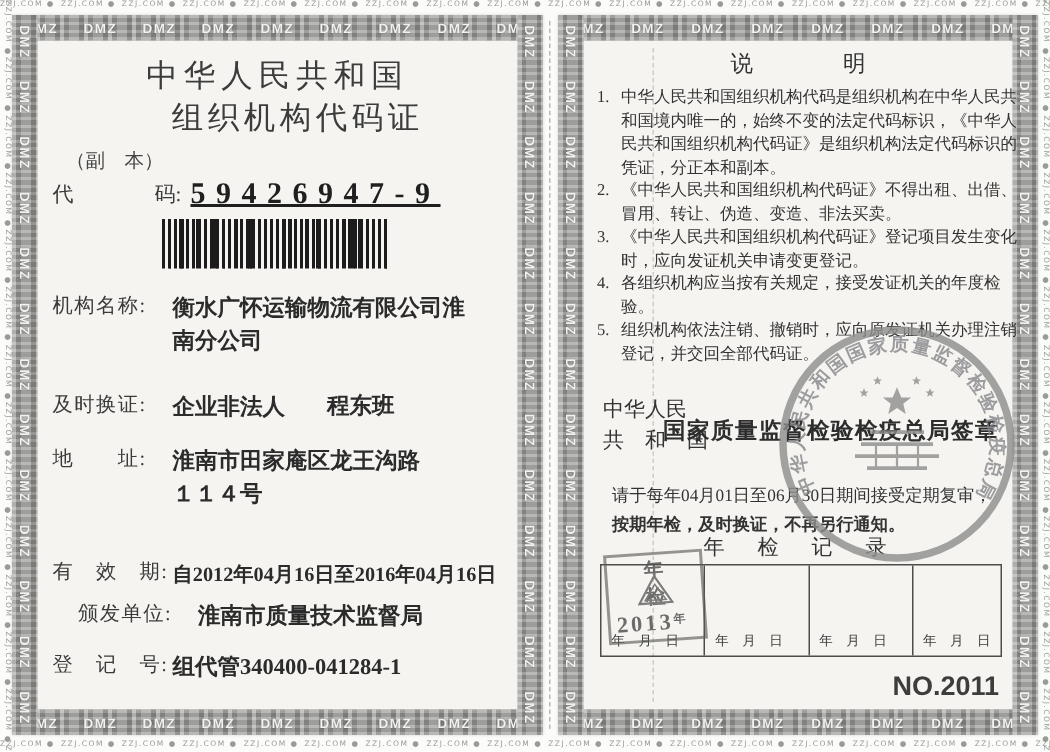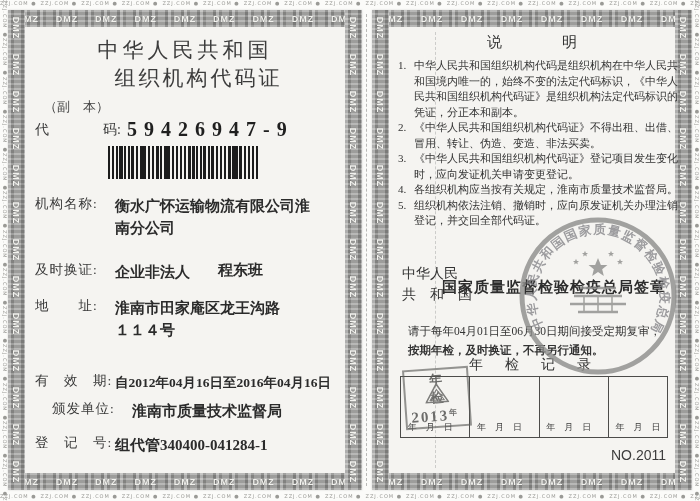--- a/index.html
+++ b/index.html
@@ -35,21 +35,21 @@
   
   .abs{position:absolute;}
   
   .cert-title{left:17px;right:17px;text-align:center;font-size:21px;color:#3c3c3c;
       letter-spacing:3px;white-space:nowrap;}
   .cert-sub{left:17px;right:17px;text-align:left;font-size:13px;color:#444;margin-left:19px;}
   .code-row{left:27px;top:108px;right:20px;height:26px;}
   .code-l{position:absolute;left:0;top:3px;font-size:14px;color:#3a3a3a;}
   .code-r{position:absolute;left:68px;top:3px;font-size:14px;color:#3a3a3a;}
   .code-v{position:absolute;left:92px;top:0;font-size:20px;font-weight:bold;color:#1f1f1f;
-      letter-spacing:7px;font-family:"Liberation Serif",serif;}
+      letter-spacing:7px;font-family:"Liberation Serif",serif;text-decoration:underline;}
   .barcode{left:100px;top:136px;width:150px;height:33px;background-color:#f5f4f1;
     background-image:
       repeating-linear-gradient(90deg,#1c1c1c 0 2px,rgba(0,0,0,0) 2px 4px),
       repeating-linear-gradient(90deg,rgba(0,0,0,0) 0 5px,#1c1c1c 5px 6px,rgba(0,0,0,0) 6px 9px),
       repeating-linear-gradient(90deg,rgba(0,0,0,0) 0 11px,#1c1c1c 11px 14px,rgba(0,0,0,0) 14px 23px);}
   .frow{position:absolute;left:27px;display:flex;align-items:flex-start;}
   .flabel{width:80px;flex:none;font-size:13.5px;color:#3a3a3a;letter-spacing:1px;}
   .fval{font-weight:bold;font-size:15px;color:#2b2b2b;line-height:22px;}
   .fval.w200{width:206px;} .fval.w175{width:176px;}
   .fval.small{font-size:13.5px;white-space:nowrap;}
@@ -67,21 +67,21 @@
   .review .r2{font-weight:bold;}
   .rec-title{left:17px;right:17px;top:346px;text-align:center;font-size:14px;color:#333;
       letter-spacing:4px;}
   .rec-table{left:28px;top:366px;width:266px;height:60px;display:flex;
       border:1px solid #4c4c4a;gap:10px;}
   .rec-cell{flex:1;position:relative;border-left:1px solid #4c4c4a;}
   .rec-cell:first-child{border-left:none;}
   .rec-foot{position:absolute;left:0;right:0;bottom:3px;text-align:center;font-size:9px;
       color:#3c3c3c;}
   .serial{right:26px;top:437px;display:flex;align-items:baseline;gap:10px;}
-  .serial .pre{font-size:14px;color:#3d3d3d;font-family:"Liberation Sans",sans-serif;}
+  .serial .pre{font-size:18px;color:#3d3d3d;font-family:"Liberation Sans",sans-serif;font-weight:bold;}
   .serial .num{font-size:19px;font-weight:bold;color:#1d1d1d;letter-spacing:2px;
       font-family:"Liberation Sans",sans-serif;}
   
   .round-stamp{position:absolute;left:140px;top:200px;width:172px;height:172px;opacity:.8;}
   .year-stamp{position:absolute;left:32px;top:358px;width:62px;height:56px;
       border:2.5px solid rgba(92,92,90,.75);transform:rotate(-4deg);color:#55555
 3;
       opacity:.85;}
   .ys-top{text-align:center;font-size:13px;font-weight:bold;letter-spacing:16px;
       padding-left:16px;margin-top:1px;color:#555553;}
@@ -260,21 +260,21 @@
       <div class="note">
         <span class="num">2.</span>
         <span class="txt">《中华人民共和国组织机构代码证》不得出租、出借、冒用、转让、伪造、变造、非法买卖。</span>
       </div>
       <div class="note">
         <span class="num">3.</span>
         <span class="txt">《中华人民共和国组织机构代码证》登记项目发生变化时，应向发证机关申请变更登记。</span>
       </div>
       <div class="note">
         <span class="num">4.</span>
-        <span class="txt">各组织机构应当按有关规定，淮南市质量技术监督局。</span>
+        <span class="txt">各组织机构应当按有关规定，接受发证机关的年度检验。</span>
       </div>
       <div class="note">
         <span class="num">5.</span>
         <span class="txt">组织机构依法注销、撤销时，应向原发证机关办理注销登记，并交回全部代码证。</span>
       </div>
     </div>
 
     <div class="abs issuer-l">
       <div>中华人民</div>
       <div>共　和　国</div>

